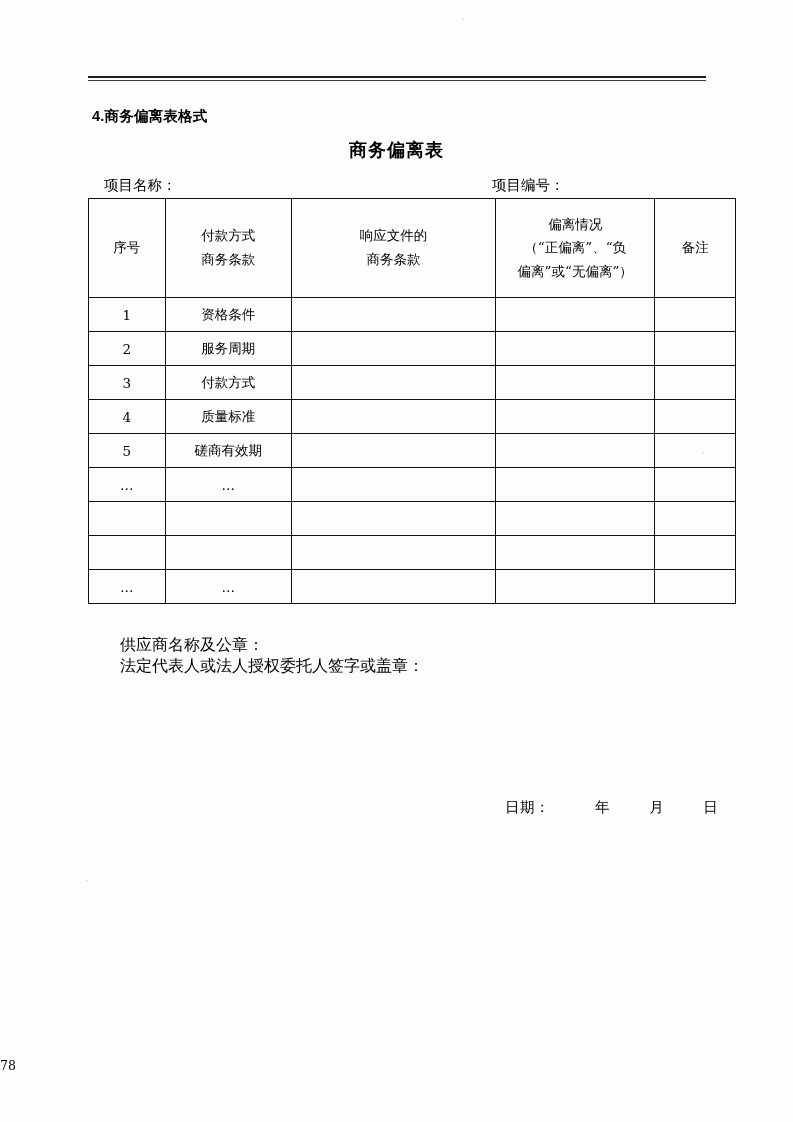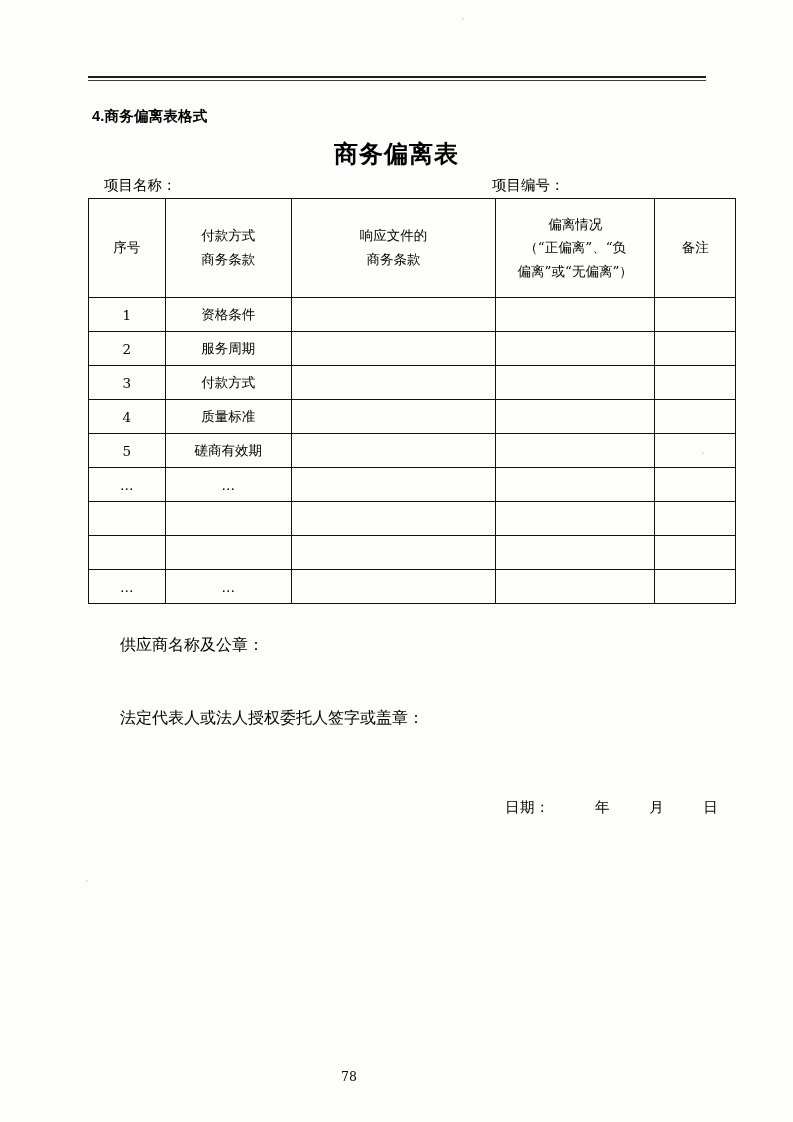--- a/index.html
+++ b/index.html
@@ -45,21 +45,21 @@
     font-weight: bold;
     letter-spacing: 0.2px;
     font-family: Liberation Sans, sans-serif;
   }
   .doc-title {
     position: absolute;
     left: 0;
     top: 138px;
     width: 793px;
     text-align: center;
-    font-size: 24px;
+    font-size: 18px;
     font-weight: bold;
     font-family: "DejaVu Serif", "Liberation Serif", serif;
     letter-spacing: 1px;
   }
   .field-row {
     position: absolute;
     top: 176px;
     left: 92px;
     width: 640px;
     font-size: 14.5px;
@@ -107,41 +107,38 @@
   .head-lines div { white-space: nowrap; }
 
   .signature-block {
     position: absolute;
     left: 120px;
     top: 635px;
     font-size: 16px;
     font-family: "DejaVu Serif", "Liberation Serif", serif;
   }
   .signature-block .sig2 {
-    margin-top: 52px;
   }
   .date-line {
     position: absolute;
     left: 505px;
     top: 798px;
     font-size: 14.5px;
     font-family: "DejaVu Serif", "Liberation Serif", serif;
     letter-spacing: 0.5px;
   }
   .date-line span { margin-right: 34px; }
   .date-line span.lbl { margin-right: 40px; }
   .page-number {
     position: absolute;
     left: 0;
     top: 1058px;
     width: 698px;
-    text-align: center;
     font-size: 12.5px;
     font-family: "DejaVu Serif", "Liberation Serif", serif;
-    margin-top: 11px;
   }
   
   .speck {
     position: absolute;
     background: #c9c9c2;
     width: 2px;
     height: 2px;
     border-radius: 50%;
     opacity: .65;
   }

